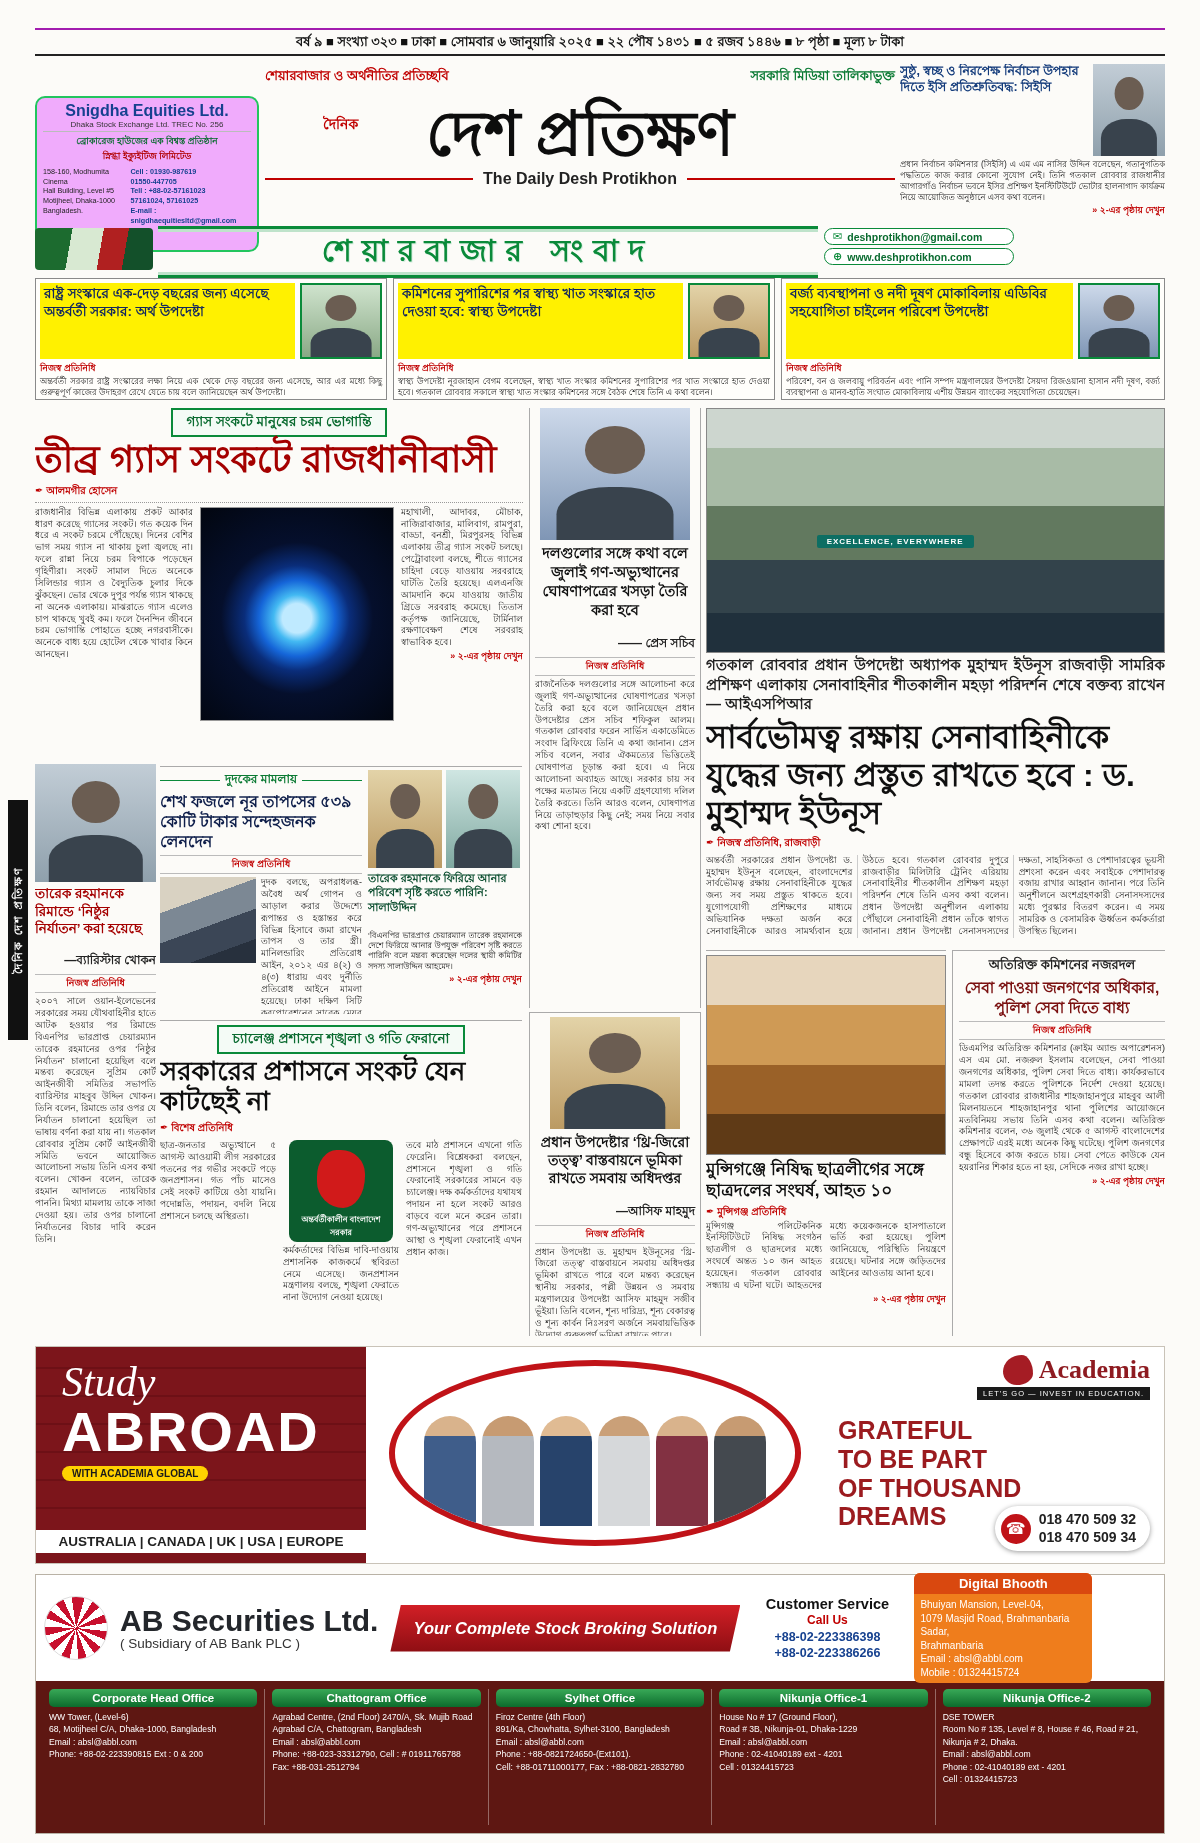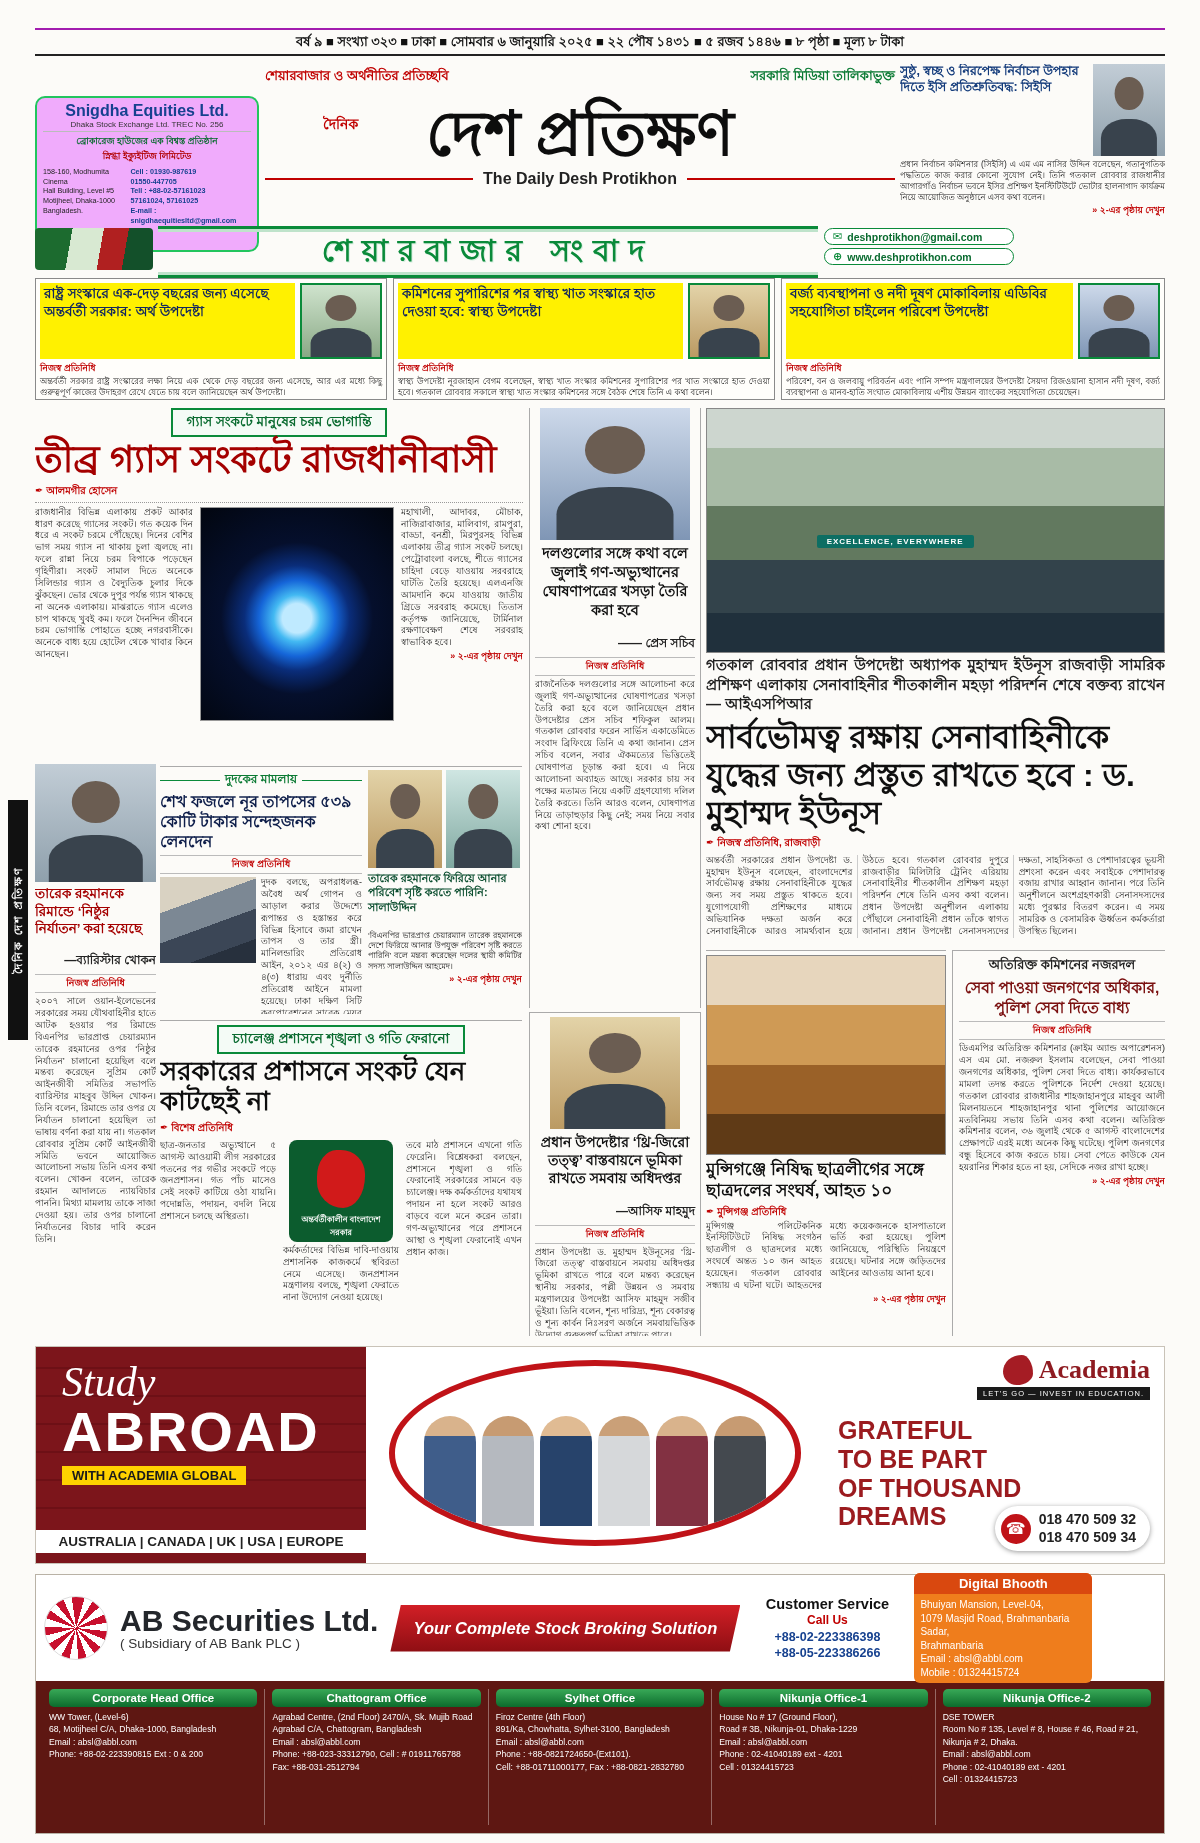--- a/index.html
+++ b/index.html
@@ -136,21 +136,21 @@
   
   .vstrip{left:8px;top:800px;width:20px;height:240px;background:#111;color:#fff;
           writing-mode:vertical-rl;transform:rotate(180deg);font-size:11px;font-weight:bold;
           display:flex;align-items:center;justify-content:center;letter-spacing:2px;}
   
   .study-ad{left:35px;top:1346px;width:1130px;height:218px;border:1px solid #c9c3b8;display:flex;background:#fff;box-sizing:border-box;}
   .study-left{flex:0 0 330px;position:relative;color:#fff;padding:14px 0 0 26px;box-sizing:border-box;
      background:repeating-linear-gradient(0deg,#7c151b 0 26px,#6d1016 26px 28px),#7c151b;}
   .study-script{font-family:"Liberation Serif","DejaVu Serif",serif;font-style:italic;font-size:42px;line-height:1;}
   .study-big{font-size:56px;font-weight:bold;letter-spacing:2px;line-height:1.05;}
-  .study-with{display:inline-block;background:#ffd200;color:#1a1a1a;font-weight:bold;font-size:13px;padding:2px 10px;margin-top:4px;}
+  .study-with{display:inline-block;background:#ffd200;color:#1a1a1a;font-weight:bold;font-size:10px;padding:2px 10px;margin-top:4px;border-radius:9px;}
   .study-countries{position:absolute;left:0;bottom:10px;width:100%;background:#fff;color:#222;
      font-weight:bold;font-size:13.5px;text-align:center;padding:4px 0;}
   .study-center{flex:1;position:relative;background:#fff;}
   .collage-ellipse{position:absolute;left:5%;top:6%;width:90%;height:86%;border:6px solid #c01318;border-radius:50%;
      display:flex;align-items:flex-end;justify-content:center;gap:6px;padding:0 26px 14px 26px;box-sizing:border-box;overflow:hidden;}
   .collage-ellipse .person{width:52px;height:110px;border-radius:26px 26px 0 0;}
   .p1{background:linear-gradient(#d9b38c 18%,#3f5d8a 18%);} .p2{background:linear-gradient(#c79b72 18%,#b5b9bf 18%);}
   .p3{background:linear-gradient(#e0bb93 18%,#27436b 18%);} .p4{background:linear-gradient(#caa078 18%,#d6d8da 18%);}
   .p5{background:linear-gradient(#d9b38c 18%,#823142 18%);} .p6{background:linear-gradient(#c79b72 18%,#44494f 18%);}
   .study-right{flex:0 0 340px;position:relative;padding:8px 14px;box-sizing:border-box;}
@@ -456,21 +456,21 @@
       <div class="ab-logo"></div>
       <div>
         <div class="ab-name">AB Securities Ltd.</div>
         <div class="ab-sub">( Subsidiary of AB Bank PLC )</div>
       </div>
       <div class="ab-ribbon">Your Complete Stock Broking Solution</div>
       <div class="ab-customer">
         <div class="ab-cs-title">Customer Service</div>
         <div class="ab-callus">Call Us</div>
         <div class="ab-phones">+88-02-223386398
-+88-05-223386266</div>
++88-02-223386266</div>
       </div>
       <div class="ab-digital">
         <div class="ab-digital-title">Digital Bhooth</div>
         <div class="ab-digital-body">Bhuiyan Mansion, Level-04,
 1079 Masjid Road, Brahmanbaria Sadar,
 Brahmanbaria
 Email : absl@abbl.com
 Mobile : 01324415724</div>
       </div>
     </div>

